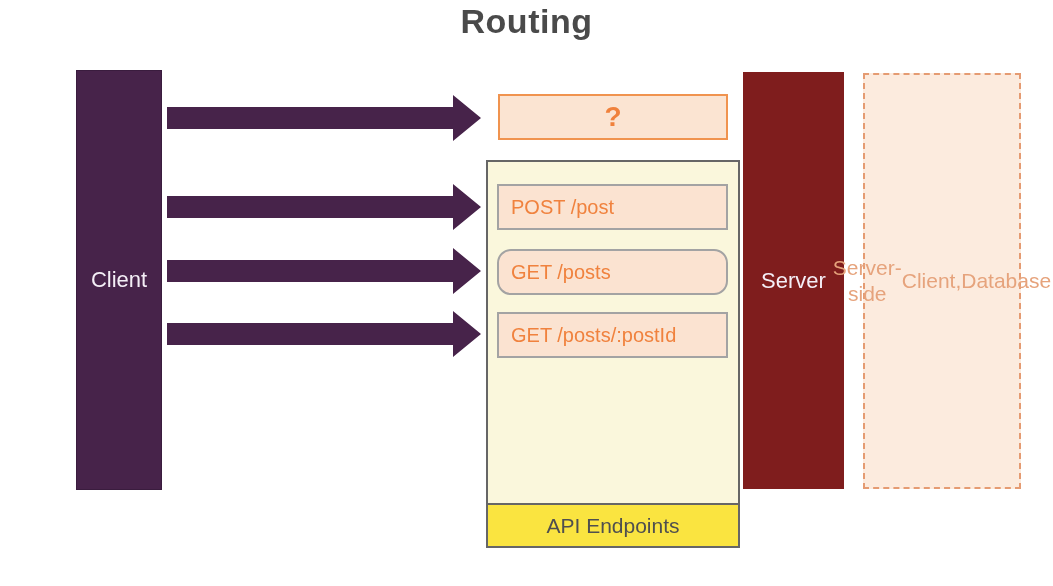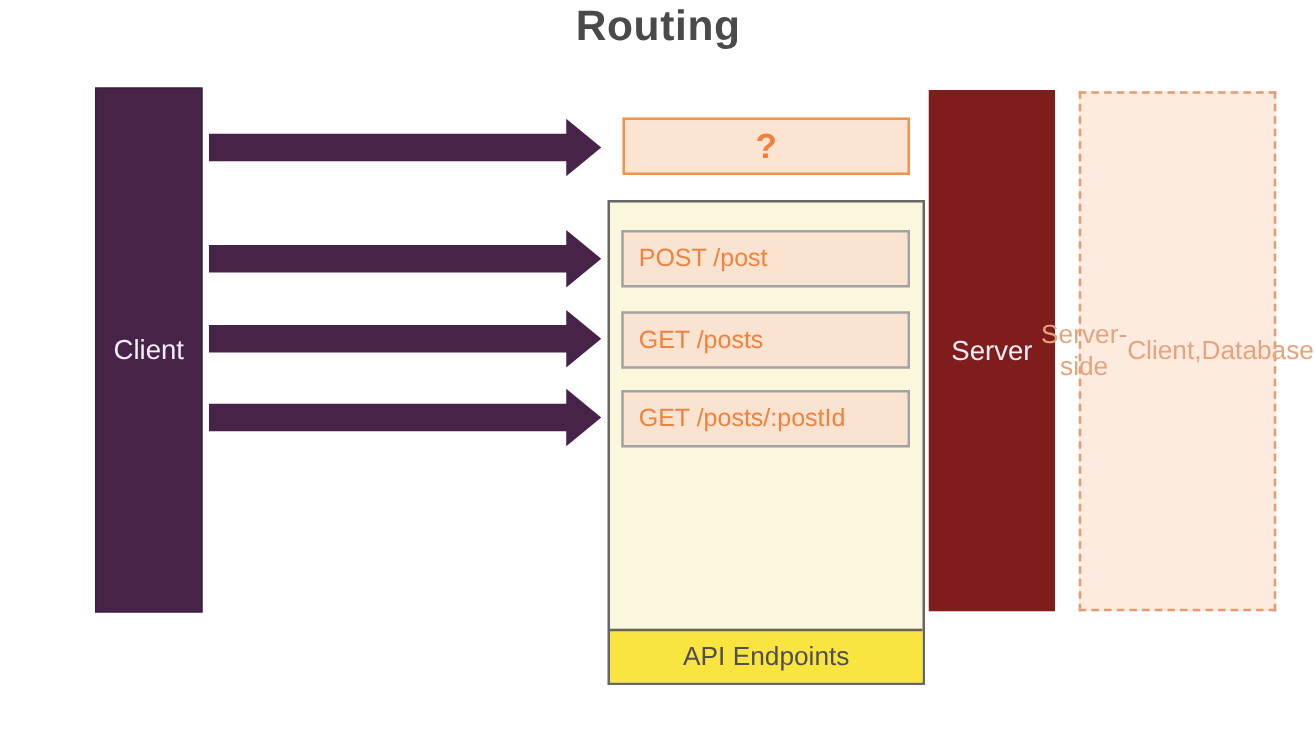--- a/index.html
+++ b/index.html
@@ -97,21 +97,21 @@
     height: 46px;
     background: #fbe3d1;
     border: 2px solid #a3a3a3;
     display: flex;
     align-items: center;
     padding-left: 12px;
     color: #f0823e;
     font-size: 20px;
   }
   .endpoint-1 { top: 22px; }
-  .endpoint-2 { top: 87px; }
+  .endpoint-2 { top: 87px; border-radius: 14px; }
   .endpoint-3 { top: 150px; }
   .endpoints-footer {
     height: 43px;
     background: #fae440;
     border-top: 2px solid #666666;
     display: flex;
     align-items: center;
     justify-content: center;
     color: #4f4f4f;
     font-size: 21px;

